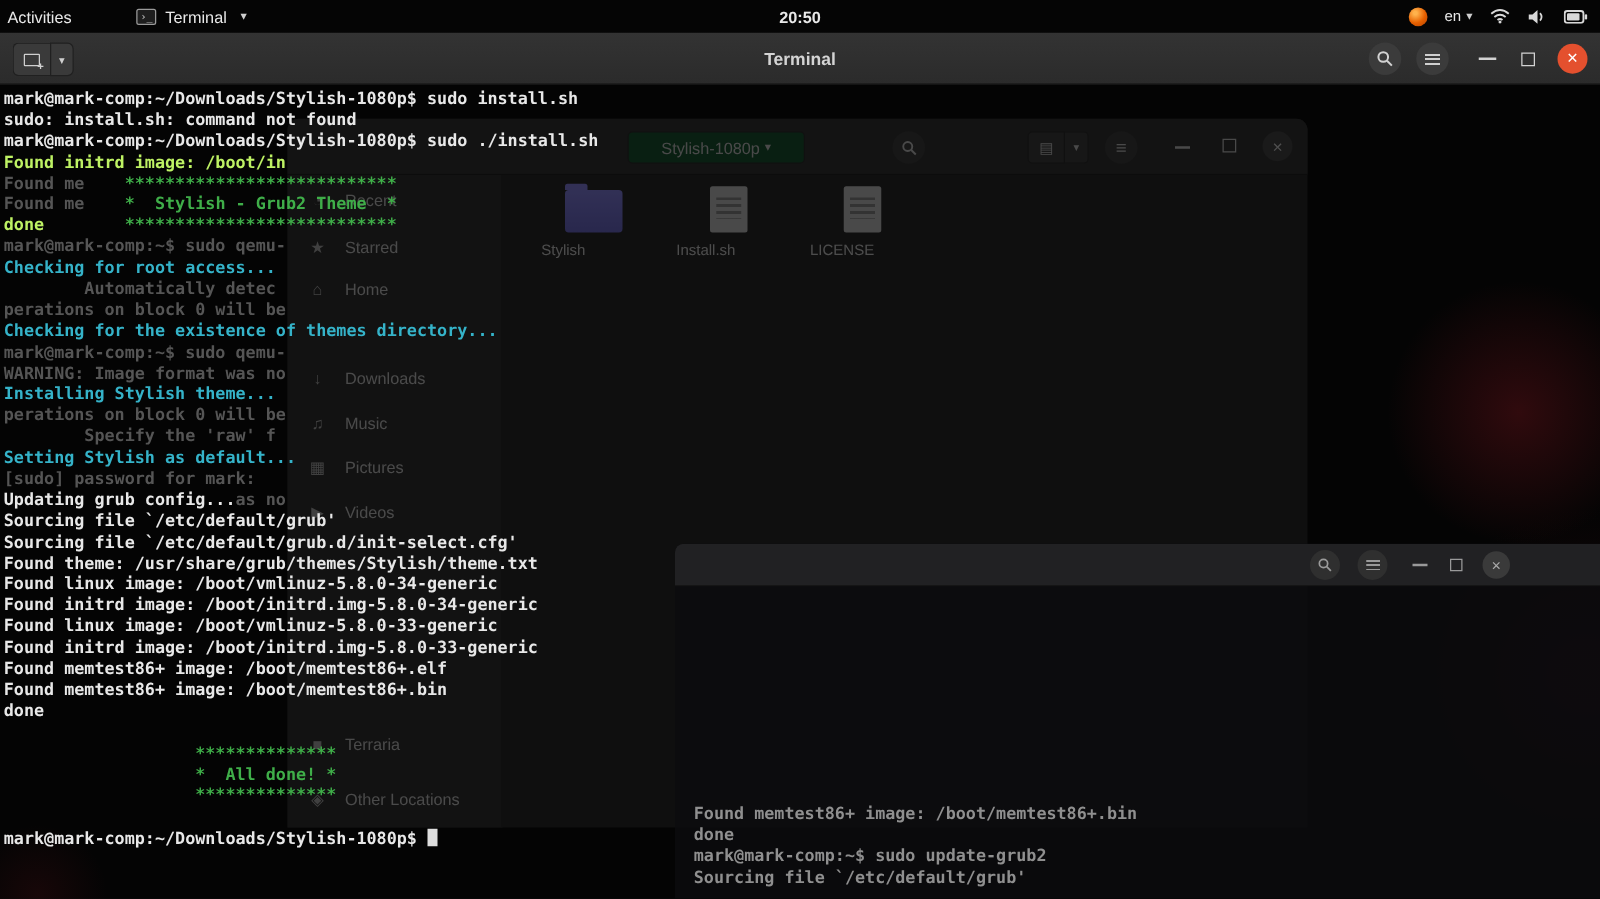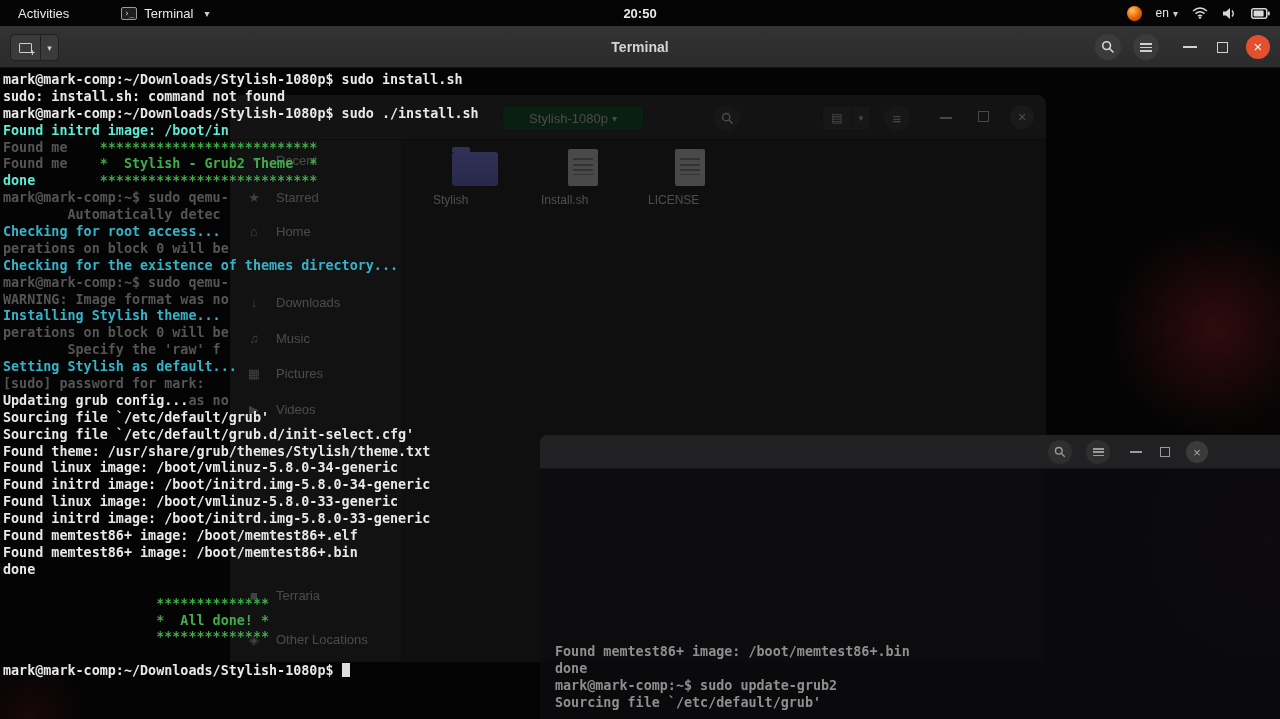--- a/index.html
+++ b/index.html
@@ -10,21 +10,21 @@
     background:
       radial-gradient(circle 150px at 1215px 330px, rgba(150,25,35,.30), transparent 70%),
       radial-gradient(circle 190px at 1268px 540px, rgba(130,20,30,.16), transparent 70%),
       radial-gradient(circle 80px at 30px 716px, rgba(140,25,35,.14), transparent 70%),
       #040404;
   }
 
   
   .topbar{position:absolute;left:0;top:0;width:100%;height:26px;background:#050505;z-index:60;
     display:flex;align-items:center;color:#e9e9e9;font-size:13px}
-  .activities{margin-left:12px;padding:0 6px;cursor:default}
+  .activities{padding:0 6px;cursor:default}
   .appmenu{margin-left:46px;display:flex;align-items:center;gap:7px}
   .appmenu-icon{width:16px;height:13px;background:#1e1e1e;border:1px solid #9a9a9a;border-radius:2px;
     color:#ddd;font-size:8px;line-height:11px;text-align:center;font-family:"DejaVu Sans Mono",monospace}
   .caret::after{content:"▾";font-size:10px;color:#cfcfcf;margin-left:4px}
   .clock{position:absolute;left:50%;transform:translateX(-50%);font-weight:bold}
   .tb-right{position:absolute;right:10px;top:0;height:26px;display:flex;align-items:center;gap:14px}
   .firefox{width:15px;height:15px;border-radius:50%;
     background:radial-gradient(circle at 35% 30%, #ffb24c 10%, #e66000 55%, #b84400 95%)}
   .lang{display:flex;align-items:center;font-size:12px}
 
@@ -111,21 +111,21 @@
   .bgt-lines{position:absolute;left:15px;top:208px;font-family:"DejaVu Sans Mono",monospace;
     font-size:13.4px;line-height:17px;font-weight:bold;color:#8f8f8f;white-space:pre}
 
   
   .terminal{position:absolute;left:0;top:68px;width:100%;height:651px;z-index:30;
     font-family:"DejaVu Sans Mono",monospace;font-size:13.4px;line-height:16.9px;font-weight:bold}
   .term-inner{position:absolute;left:3px;top:4px}
   .tline{white-space:pre;height:16.9px}
   .seg-fg{color:#e8e8e8}
   .seg-dim{color:#555555}
-  .seg-dim2{color:#5eead4}
+  .seg-dim2{color:#bef264}
   .seg-green{color:#3fae49}
   .seg-cyan{color:#35b3c9}
   .cursor{display:inline-block;width:8px;height:14px;background:#dedede;vertical-align:-2px}
 
   svg{display:block}
 </style>
 </head>
 <body>
 
 <div class="files-window">
@@ -224,22 +224,22 @@
 <div class="terminal">
   <div class="term-inner">
       <div class="tline"><span class="seg-fg">mark@mark-comp:~/Downloads/Stylish-1080p$ sudo install.sh</span></div>
       <div class="tline"><span class="seg-fg">sudo: install.sh: command not found</span></div>
       <div class="tline"><span class="seg-fg">mark@mark-comp:~/Downloads/Stylish-1080p$ sudo ./install.sh</span></div>
       <div class="tline"><span class="seg-dim2">Found initrd image: /boot/in</span></div>
       <div class="tline"><span class="seg-dim">Found me</span><span class="seg-green">    ***************************</span></div>
       <div class="tline"><span class="seg-dim">Found me</span><span class="seg-green">    *  Stylish - Grub2 Theme  *</span></div>
       <div class="tline"><span class="seg-dim2">done</span><span class="seg-green">        ***************************</span></div>
       <div class="tline"><span class="seg-dim">mark@mark-comp:~$ sudo qemu-</span></div>
+      <div class="tline"><span class="seg-cyan">Checking for root access...</span></div>
       <div class="tline"><span class="seg-dim">        Automatically detec</span></div>
-      <div class="tline"><span class="seg-cyan">Checking for root access...</span></div>
       <div class="tline"><span class="seg-dim">perations on block 0 will be</span></div>
       <div class="tline"><span class="seg-cyan">Checking for the existence of themes directory...</span></div>
       <div class="tline"><span class="seg-dim">mark@mark-comp:~$ sudo qemu-</span></div>
       <div class="tline"><span class="seg-dim">WARNING: Image format was no</span></div>
       <div class="tline"><span class="seg-cyan">Installing Stylish theme...</span></div>
       <div class="tline"><span class="seg-dim">perations on block 0 will be</span></div>
       <div class="tline"><span class="seg-dim">        Specify the 'raw' f</span></div>
       <div class="tline"><span class="seg-cyan">Setting Stylish as default...</span></div>
       <div class="tline"><span class="seg-dim">[sudo] password for mark:</span></div>
       <div class="tline"><span class="seg-fg">Updating grub config...</span><span class="seg-dim">as no</span></div>

